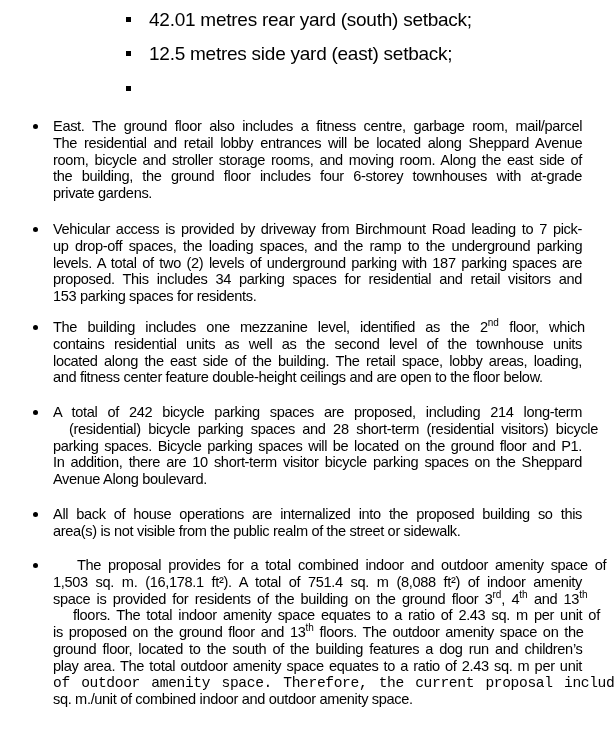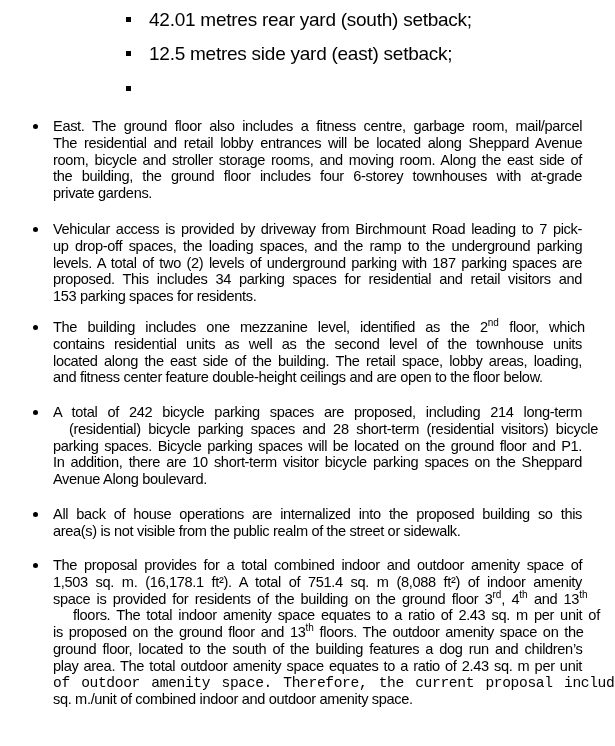--- a/index.html
+++ b/index.html
@@ -97,21 +97,21 @@
     <span class="main-bullet"></span>
     <div class="main-text">
       <span class="ln" style="display: block; word-spacing: 4.33333px;">All back of house operations are internalized into the proposed building so this</span>
       <span class="ln last">area(s) is not visible from the public realm of the street or sidewalk.</span>
     </div>
   </div>
 
   <div class="main-item" style="top:557px;">
     <span class="main-bullet"></span>
     <div class="main-text">
-      <span class="ln" style="display: block; word-spacing: 3.25px;">The proposal provides for a total combined indoor and outdoor amenity space of</span>
+      <span class="ln" style="display: block; word-spacing: 3.25px; margin-left: 24px;">The proposal provides for a total combined indoor and outdoor amenity space of</span>
       <span class="ln" style="display: block; word-spacing: 3.875px;">1,503 sq. m. (16,178.1 ft²). A total of 751.4  sq. m (8,088 ft²) of indoor amenity</span>
       <span class="ln" style="display: block; word-spacing: 2.66667px;"><span>space is provided for residents of the building on the ground floor 3</span><sup>rd</sup><span>, 4</span><sup>th</sup><span> and 13</span><sup>th</sup></span>
       <span class="ln" style="display: block; word-spacing: 2.41176px; margin-left: 20px;">floors. The total indoor amenity space equates to a ratio of 2.43  sq. m per unit of</span>
       <span class="ln" style="display: block; word-spacing: 2.14286px;"><span>is proposed on the ground floor and 13</span><sup>th</sup><span> floors. The outdoor amenity space on the</span></span>
       <span class="ln" style="display: block; word-spacing: 2.5px;">ground floor, located to the south of the building features a dog run and children’s</span>
       <span class="ln" style="display: block; word-spacing: 1.5px;">play area. The total outdoor amenity space equates to a ratio of 2.43 sq. m per unit</span>
       <span class="ln" style="display: block; word-spacing: 2.91667px; font-family: Liberation Mono, monospace;">of outdoor amenity space. Therefore, the current proposal includes a total of 4.86</span>
       <span class="ln last">sq. m./unit of combined indoor and outdoor amenity space.</span>
     </div>
   </div>

